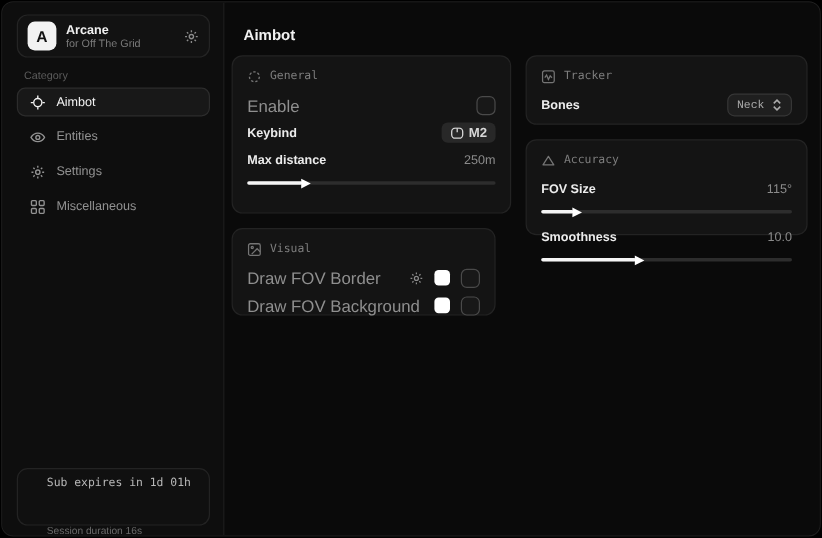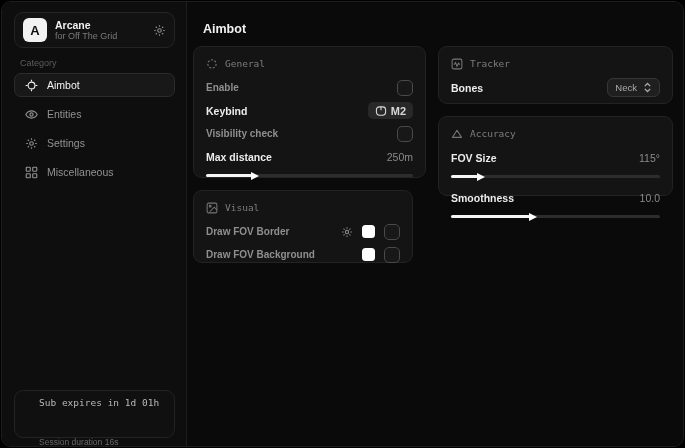--- a/index.html
+++ b/index.html
@@ -40,36 +40,36 @@
   .main { position:absolute; left:186px; top:0; right:0; bottom:0; background:#0a0a0a; }
   .page-title { position:absolute; left:15px; top:20px; color:#f2f2f2;
                 font-size:12.5px; font-weight:bold; }
 
   .card { position:absolute; background:#141414; border:1px solid #232323;
           border-radius:9px; padding:9px 12px; }
   .card-head { display:flex; align-items:center; gap:7px; height:15px; margin-bottom:5px;
                color:#757575; }
   .card-title { font-family:"DejaVu Sans Mono", monospace; font-size:9.5px; color:#7d7d7d; }
   .row { height:23px; display:flex; align-items:center; justify-content:space-between; }
-  .lbl-dim  { color:#8f8f8f; font-size:10px;font-weight:bold; }
+  .lbl-dim  { color:#8f8f8f; font-size:14px; }
   .lbl-str  { color:#ececec; font-size:10.5px; font-weight:bold; }
   .val { color:#8a8a8a; font-size:10.5px; }
   .row-right { display:flex; align-items:center; gap:9px; }
 
   .checkbox { width:16px; height:16px; border:1.5px solid #4a4a4a; border-radius:5px;
               background:#181818; cursor:pointer; }
   .swatch { width:13px; height:13px; border-radius:3.5px; cursor:pointer; }
 
   .kbd-badge { background:#282828; border-radius:5px; height:17px; padding:0 7px;
                display:flex; align-items:center; gap:4px; color:#d8d8d8;
                font-size:11px; font-weight:bold; cursor:pointer; }
 
   .select-btn { background:#1f1f1f; border:1px solid #363636; border-radius:6px;
                 height:19px; padding:4px 7px; display:flex; align-items:center; gap:6px;
-                color:#ababab; font-size:9.5px; cursor:pointer; }
+                color:#ababab; font-size:9.5px; cursor:pointer;font-family:Liberation Mono, monospace; }
 
   .slider { position:relative; height:3px; background:#2d2d2d; border-radius:2px;
             margin:6px 0 8px 0; cursor:pointer; }
   .slider-fill { position:absolute; left:0; top:0; height:3px; background:#f5f5f5;
                  border-radius:2px; }
   .slider-fill::after { content:''; position:absolute; right:-7px; top:50%;
                         transform:translateY(-50%); width:0; height:0;
                         border-left:8px solid #fff; border-top:4.5px solid transparent;
                         border-bottom:4.5px solid transparent; }
 
@@ -171,24 +171,20 @@
         <span class="lbl-str">Keybind</span>
         <span class="kbd-badge">
           <span>
             <svg width="12" height="10" viewBox="0 0 14 12" fill="none" stroke="currentColor" stroke-width="1.3">
               <rect x="1.5" y="1" width="11" height="10" rx="3.5"></rect>
               <path d="M7 1v4"></path>
             </svg>
           </span>
           <span>M2</span>
         </span>
-      </div>
-      <div class="row">
-        <span class="lbl-dim">Visibility check</span>
-        <span class="checkbox"></span>
       </div>
       <div class="row">
         <span class="lbl-str">Max distance</span>
         <span class="val">250m</span>
       </div>
       <div class="slider">
         <div class="slider-fill" style="width: 22%;"></div>
       </div>
     </div>
 

